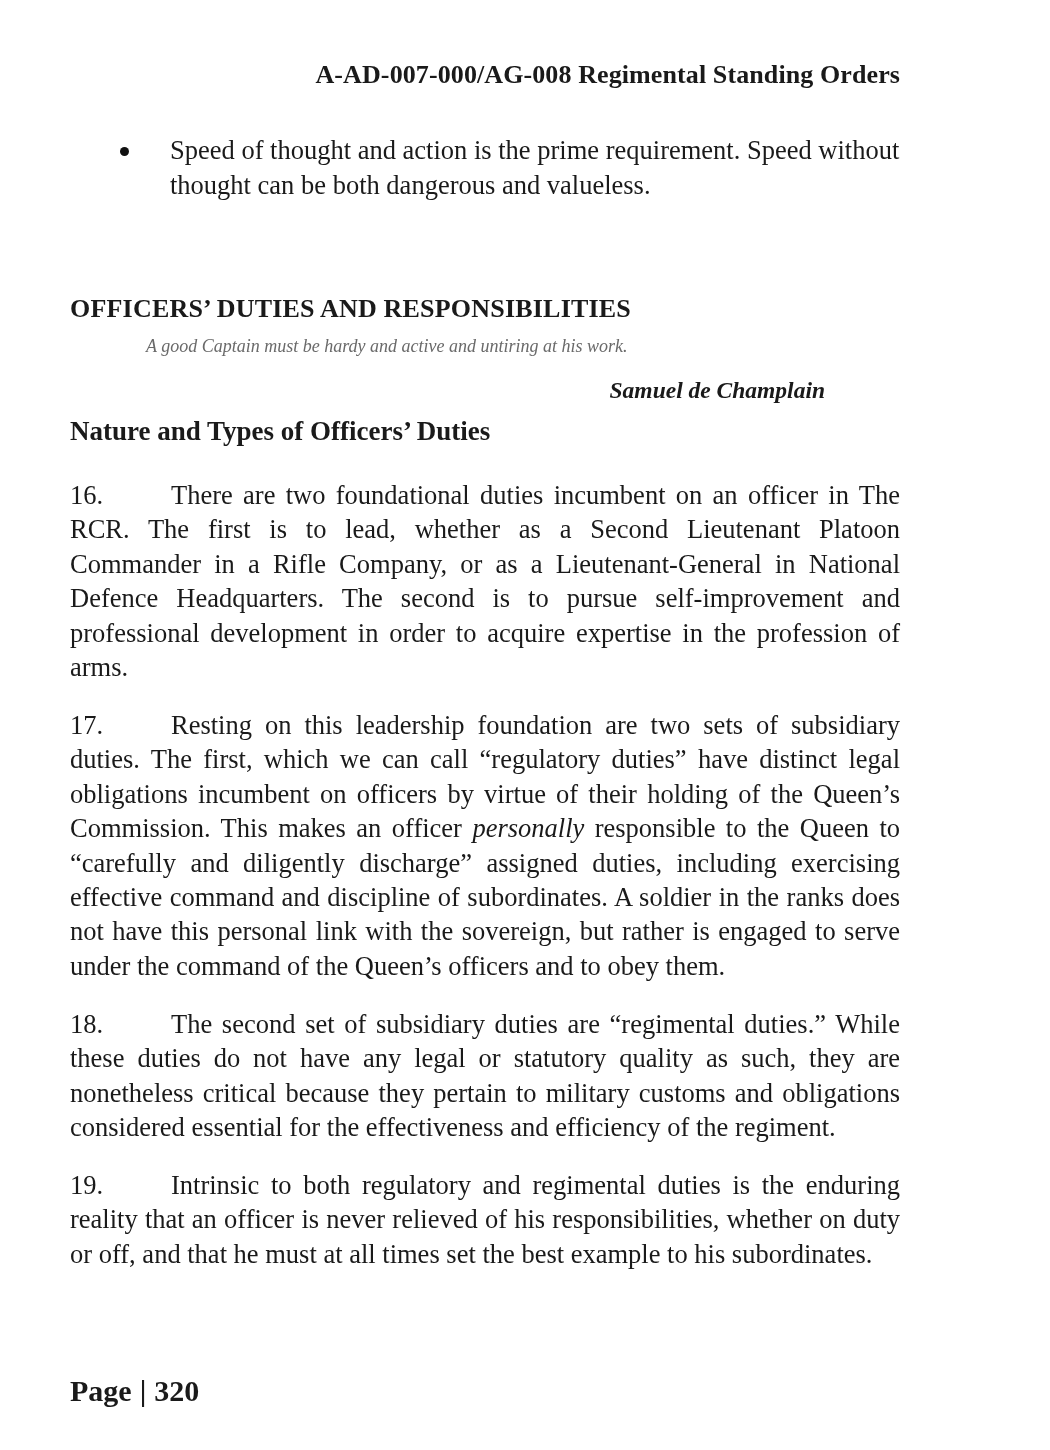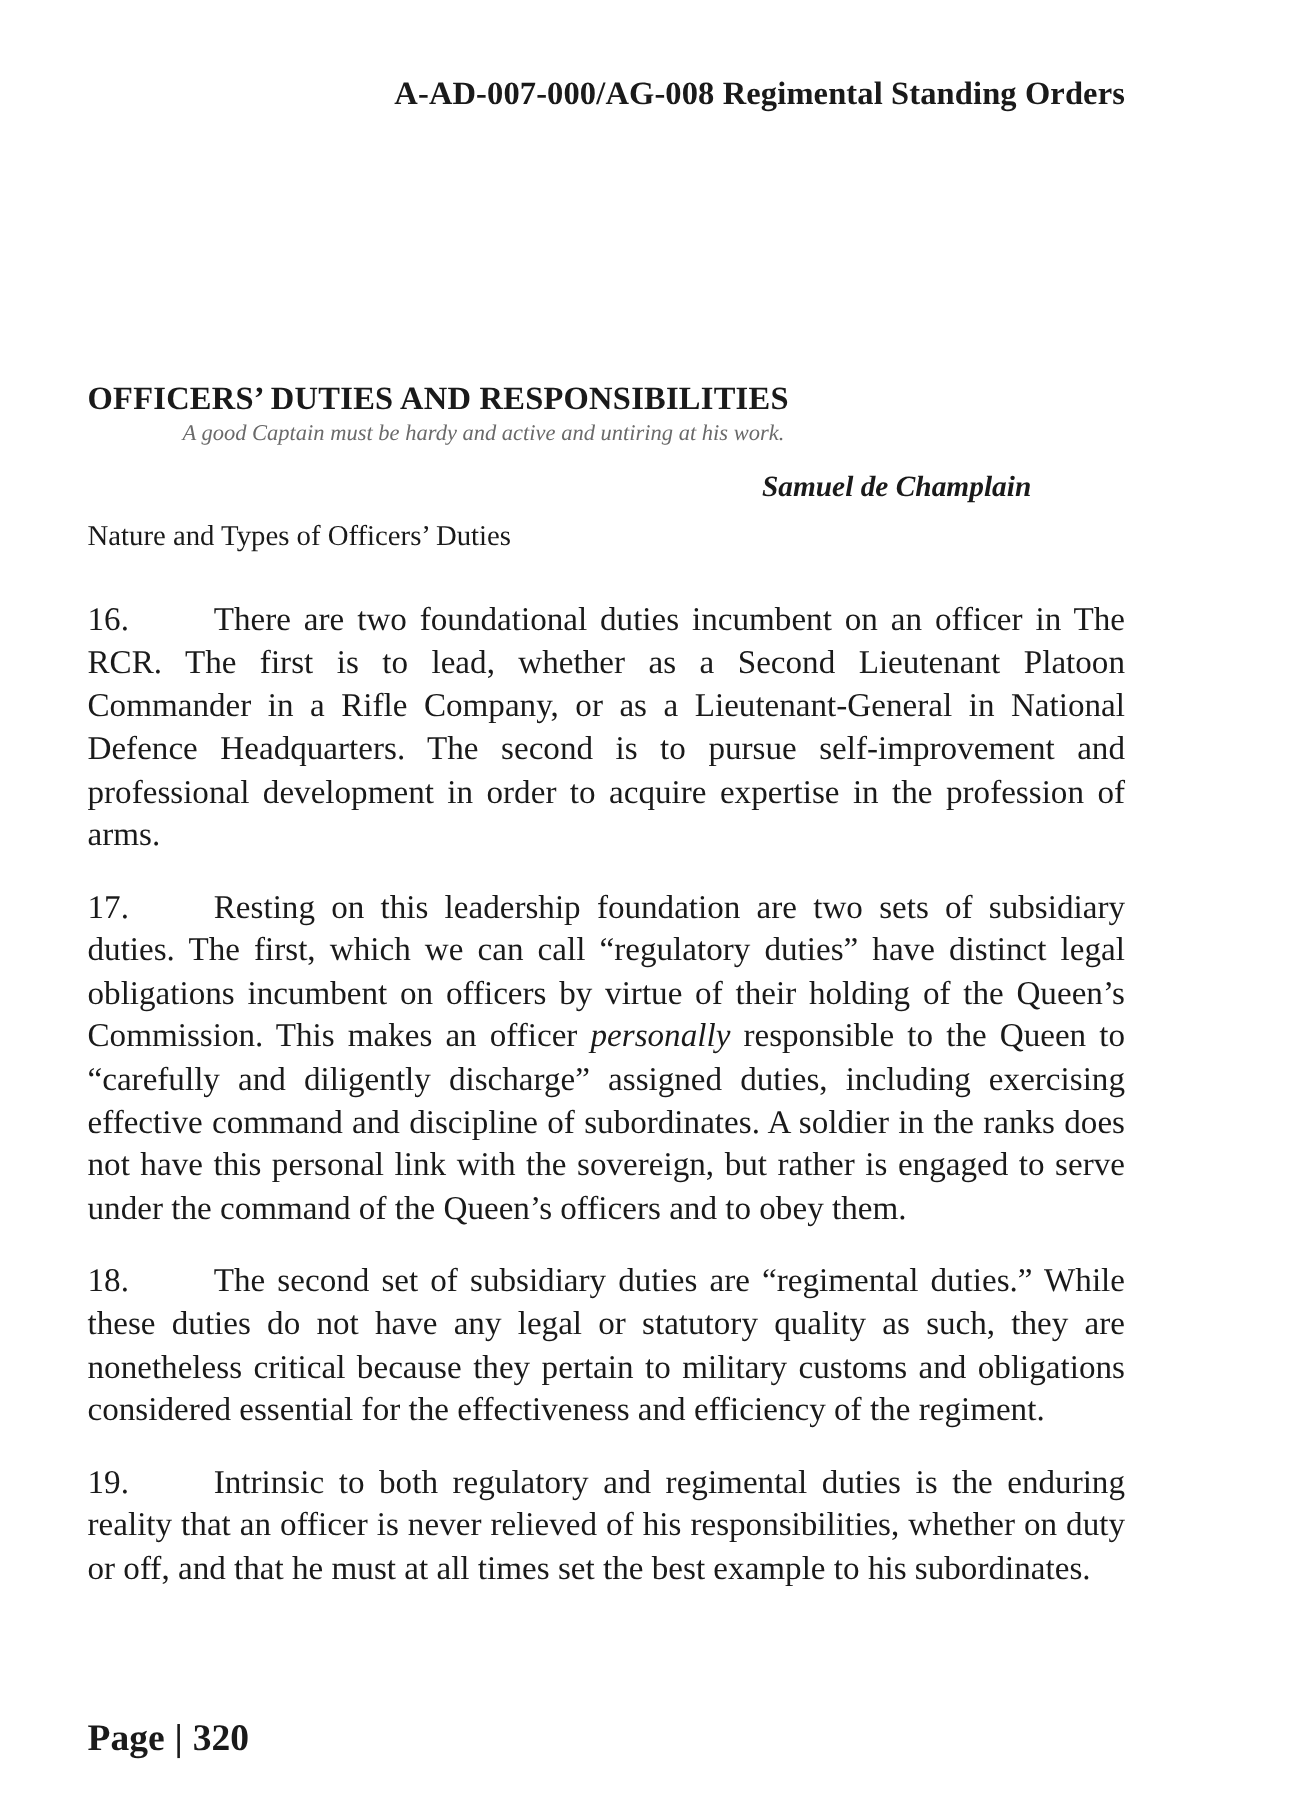--- a/index.html
+++ b/index.html
@@ -10,49 +10,53 @@
   }
   .page { position: absolute; left: 70px; top: 0; width: 830px; }
   .running-header {
     position: absolute; top: 60px; right: 0; width: 830px;
     text-align: right; font-weight: bold; font-size: 26px; letter-spacing: 0.1px;
   }
   .bullets { position: absolute; top: 133px; left: 0; width: 830px; margin: 0; padding: 0; list-style: none; }
   .bullet-item { position: relative; padding-left: 100px; font-size: 26.5px; line-height: 34.5px; margin-bottom: 12px; }
   .bullet-dot { position: absolute; left: 50px; top: 14px; width: 9px; height: 9px; background: #111; border-radius: 50%; }
   .section-title {
-    position: absolute; top: 304px; left: 0; font-weight: bold; font-size: 26px; letter-spacing: 0.2px;
+    position: absolute; top: 294px; left: 0; font-weight: bold; font-size: 26px; letter-spacing: 0.2px;
   }
   .epigraph {
     position: absolute; top: 336px; left: 76px; font-style: italic; font-size: 18px; color: #6a6a6a;
   }
   .attribution {
     position: absolute; top: 377px; right: 75px; font-style: italic; font-weight: bold; font-size: 23.5px;
   }
   .subsection-title {
-    position: absolute; top: 416px; left: 0; font-weight: normal; font-size: 23px;
+    position: absolute; top: 416px; left: 0; font-weight: bold; font-size: 27px;
   }
   .paras { position: absolute; top: 460px; left: 0; width: 830px; }
   .para {
     font-size: 26.5px; line-height: 34.4px; text-align: justify; margin: 0 0 5.5px 0;
   }
   .para-num { display: inline-block; width: 101px; margin-top: 18px; }
   .footer {
     position: absolute; top: 1374px; left: 0; font-weight: bold; font-size: 30px;
   }
   .footer .sep { margin: 0 8px; }
 </style>
 </head>
 <body>
 
 <div class="page">
 
   <div class="running-header">A-AD-007-000/AG-008 Regimental Standing Orders</div>
 
   <ul class="bullets">
+    <li class="bullet-item">
+      <span class="bullet-dot"></span>
+      <span>Speed of thought and action is the prime requirement. Speed without thought can be both dangerous and valueless.</span>
+    </li>
   </ul>
 
   <div class="section-title">OFFICERS’ DUTIES AND RESPONSIBILITIES</div>
   <div class="epigraph">A good Captain must be hardy and active and untiring at his work.</div>
   <div class="attribution">Samuel de Champlain</div>
 
   <div class="subsection-title">Nature and Types of Officers’ Duties</div>
 
   <div class="paras">
     <p class="para"><span class="para-num">16.</span><span>There are two foundational duties incumbent on an officer in The RCR. The first is to lead, whether as a Second Lieutenant Platoon Commander in a Rifle Company, or as a Lieutenant-General in National Defence Headquarters. The second is to pursue self-improvement and professional development in order to acquire expertise in the profession of arms.</span></p>

